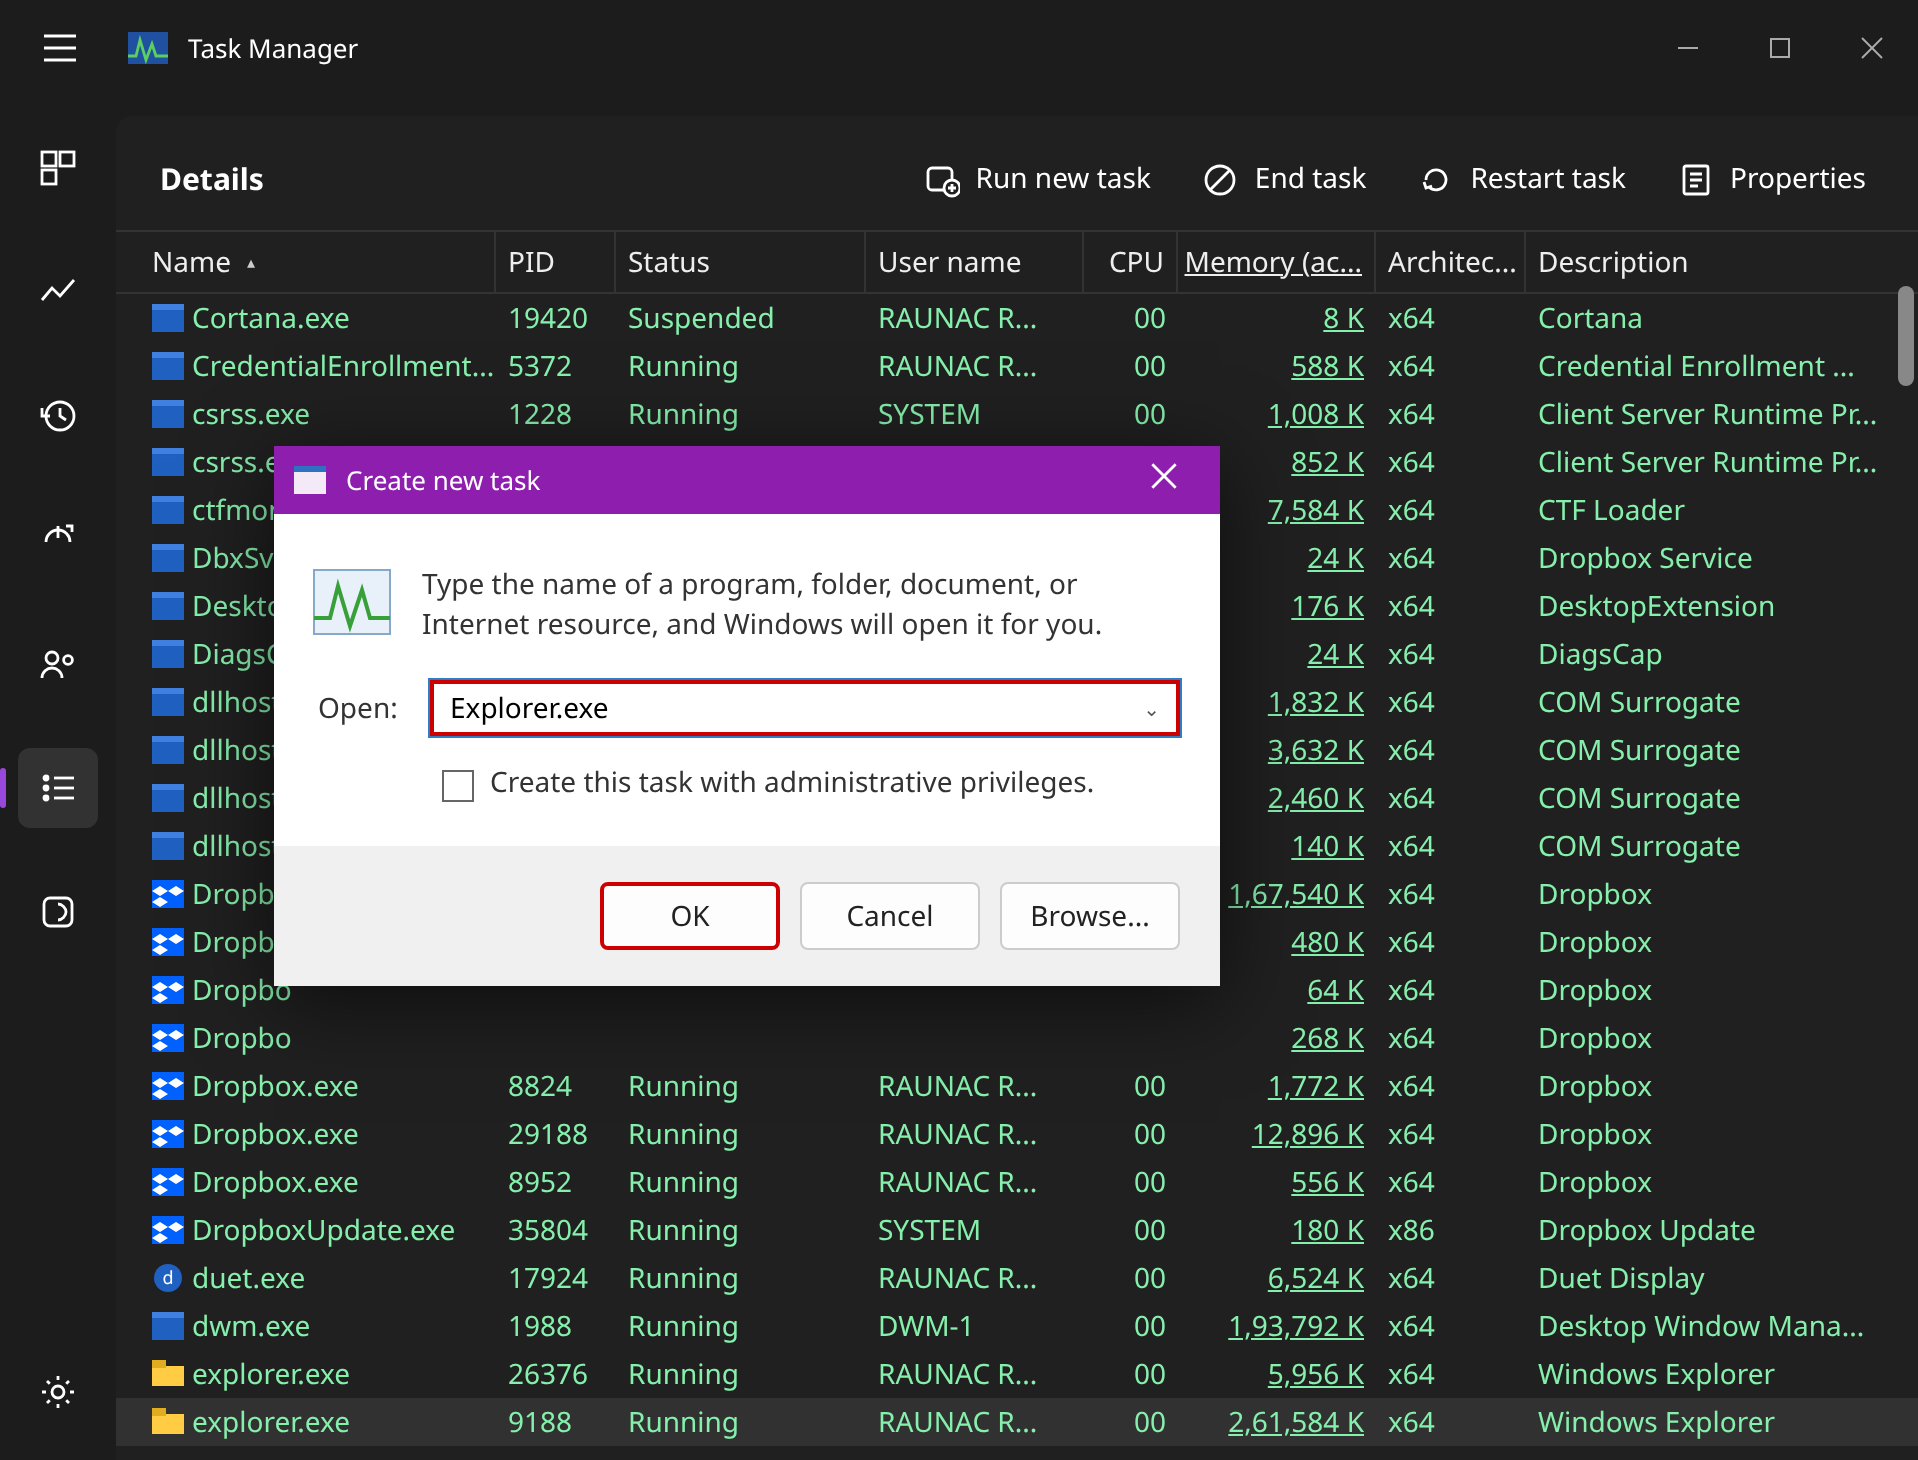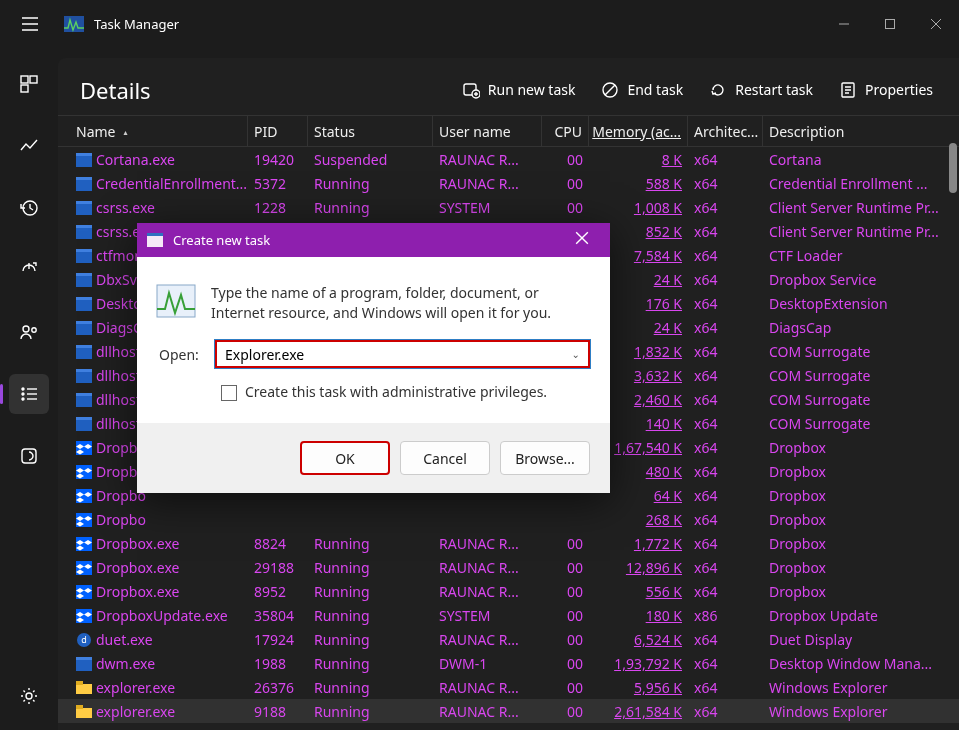--- a/index.html
+++ b/index.html
@@ -13,37 +13,37 @@
   .win-btn { width: 46px; height: 40px; display: flex; align-items: center; justify-content: center; cursor: pointer; }
   .win-btn svg { width: 12px; height: 12px; stroke: #aaa; fill: none; stroke-width: 1; }
   .sidebar { position: absolute; left: 0; top: 48px; bottom: 0; width: 58px; background: #1c1c1c; display: flex; flex-direction: column; align-items: center; padding-top: 16px; gap: 22px; }
   .sidebar-icon { width: 40px; height: 40px; display: flex; align-items: center; justify-content: center; cursor: pointer; border-radius: 6px; position: relative; }
   .sidebar-icon.selected { background: #323232; }
   .sidebar-icon.selected::before { content: ""; position: absolute; left: -9px; top: 10px; bottom: 10px; width: 3px; background: #9948dd; border-radius: 2px; }
   .sidebar-icon svg { width: 20px; height: 20px; stroke: #fff; fill: none; stroke-width: 1.4; }
   .sidebar-spacer { flex: 1; }
   .content { position: absolute; left: 58px; top: 58px; right: 0; bottom: 0; background: #202020; border-top-left-radius: 8px; overflow: hidden; }
   .header { display: flex; align-items: center; padding: 16px 22px 10px 22px; }
-  .details-title { font-size: 22px; font-weight: 400; flex: 1; }
+  .details-title { font-size: 15px; font-weight: 700; flex: 1; }
   .toolbar { display: flex; gap: 18px; }
   .tool-btn { display: flex; align-items: center; gap: 8px; cursor: pointer; font-size: 14px; padding: 6px 4px; }
   .tool-btn svg { width: 18px; height: 18px; stroke: #fff; fill: none; stroke-width: 1.4; }
   .table-wrap { position: relative; height: calc(100% - 62px); overflow: hidden; }
   .table-header { display: flex; padding-left: 12px; border-top: 1px solid #333; border-bottom: 1px solid #333; height: 32px; align-items: center; font-size: 14px; color: #eee; }
   .col { padding: 0 6px; overflow: hidden; text-overflow: ellipsis; white-space: nowrap; border-right: 1px solid #333; height: 100%; display: flex; align-items: center; }
   .col.name { width: 178px; flex-shrink: 0; }
   .col.pid { width: 60px; flex-shrink: 0; }
   .col.status { width: 125px; flex-shrink: 0; }
   .col.user { width: 109px; flex-shrink: 0; }
   .col.cpu { width: 47px; flex-shrink: 0; justify-content: flex-end; }
   .col.mem { width: 99px; flex-shrink: 0; justify-content: flex-end; text-decoration: underline; }
   .col.arch { width: 75px; flex-shrink: 0; }
   .col.desc { flex: 1; border-right: none; }
   .rows { overflow: hidden; }
-  .row { display: flex; padding-left: 12px; height: 24px; align-items: center; font-size: 14px; color: #d946ef; }
+  .row { display: flex; padding-left: 12px; height: 24px; align-items: center; font-size: 14px; color: #86efac; }
   .row .col { border: none; }
   .row.selected { background: rgba(255,255,255,0.08); }
   .proc-icon { width: 16px; height: 14px; margin-right: 4px; flex-shrink: 0; display: inline-block; }
   .sort-arrow { font-size: 8px; margin-left: 8px; color: #ccc; }
   .scroll { position: absolute; right: 2px; top: 28px; width: 8px; height: 50px; background: #888; border-radius: 4px; }
   
   .dialog { position: absolute; left: 137px; top: 223px; width: 473px; background: #ffffff; color: #000; border-radius: 0; box-shadow: 0 8px 40px rgba(0,0,0,0.6); }
   .dialog-title { background: #8e1fae; color: #fff; height: 34px; display: flex; align-items: center; padding: 0 10px; font-size: 13px; }
   .dialog-title svg { width: 16px; height: 14px; margin-right: 10px; fill: #fff; }
   .dialog-title .close { margin-left: auto; cursor: pointer; }

